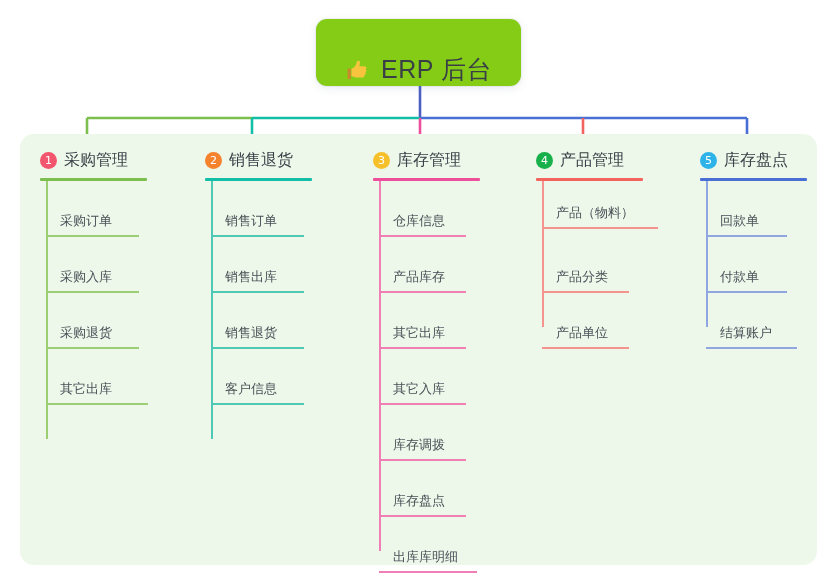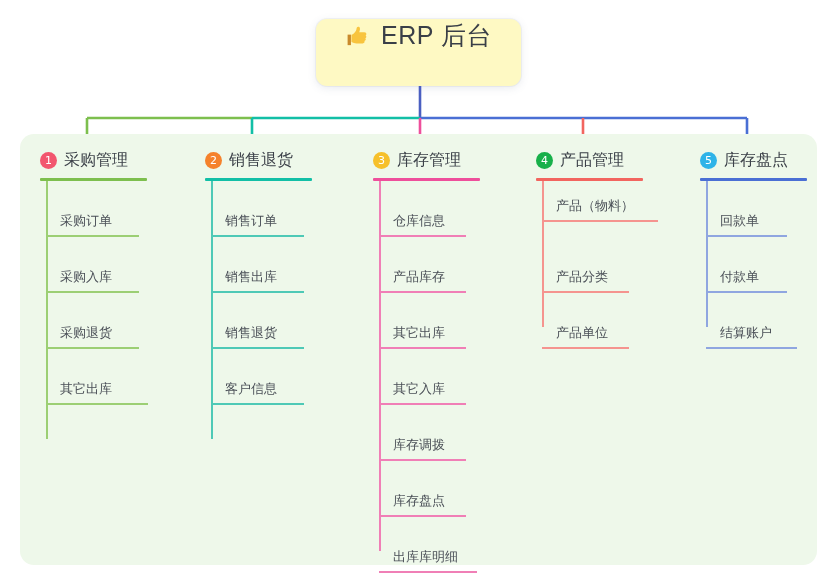--- a/index.html
+++ b/index.html
@@ -9,24 +9,24 @@
     font-family:"Liberation Sans","DejaVu Sans",sans-serif;
     overflow:hidden;
     position:relative;
   }
   #stage{position:absolute;left:0;top:0;width:839px;height:588px;}
 
   
   .root-card{
     position:absolute;
     left:316px;top:19px;width:205px;height:67px;
-    background:#fef9c3;
+    background:#84cc16;
     border-radius:11px;
     box-shadow:0 2px 9px rgba(80,90,120,.13), 0 0 0 1px rgba(200,205,215,.20);
-    display:flex;align-items:flex-start;justify-content:center;
+    display:flex;align-items:flex-end;justify-content:center;
     box-sizing:border-box;
   }
   .root-inner{display:flex;align-items:center;gap:11px;}
   .thumb-icon{
     display:inline-block;width:25px;height:25px;position:relative;top:1px;
   }
   .root-title{
     font-size:25px;color:#3a3f47;letter-spacing:.5px;white-space:nowrap;
   }
 
@@ -191,21 +191,21 @@
   </div>
 
   <div class="col" style="left:536px;top:140px;">
     <div class="col-head">
       <span class="badge" style="background:#18b04a;">4</span>
       <span class="col-title">产品管理</span>
     </div>
     <div class="head-rule" style="width:107px;background:#f2655f;"></div>
     <div class="trunk" style="left:6px;top:41px;height:146px;background:#f5948f;"></div>
 
-    <div class="leaf" style="left:6px;top:26px;width:116px;height:56px;padding-left:32px;">
+    <div class="leaf" style="left:6px;top:33px;width:116px;height:56px;padding-left:32px;">
       <span class="leaf-label">产品（物料）</span>
       <div class="leaf-rule" style="width:116px;background:#f5948f;"></div>
     </div>
     <div class="leaf" style="left:6px;top:97px;width:87px;height:56px;">
       <span class="leaf-label">产品分类</span>
       <div class="leaf-rule" style="width:87px;background:#f5948f;"></div>
     </div>
     <div class="leaf" style="left:6px;top:153px;width:87px;height:56px;">
       <span class="leaf-label">产品单位</span>
       <div class="leaf-rule" style="width:87px;background:#f5948f;"></div>

